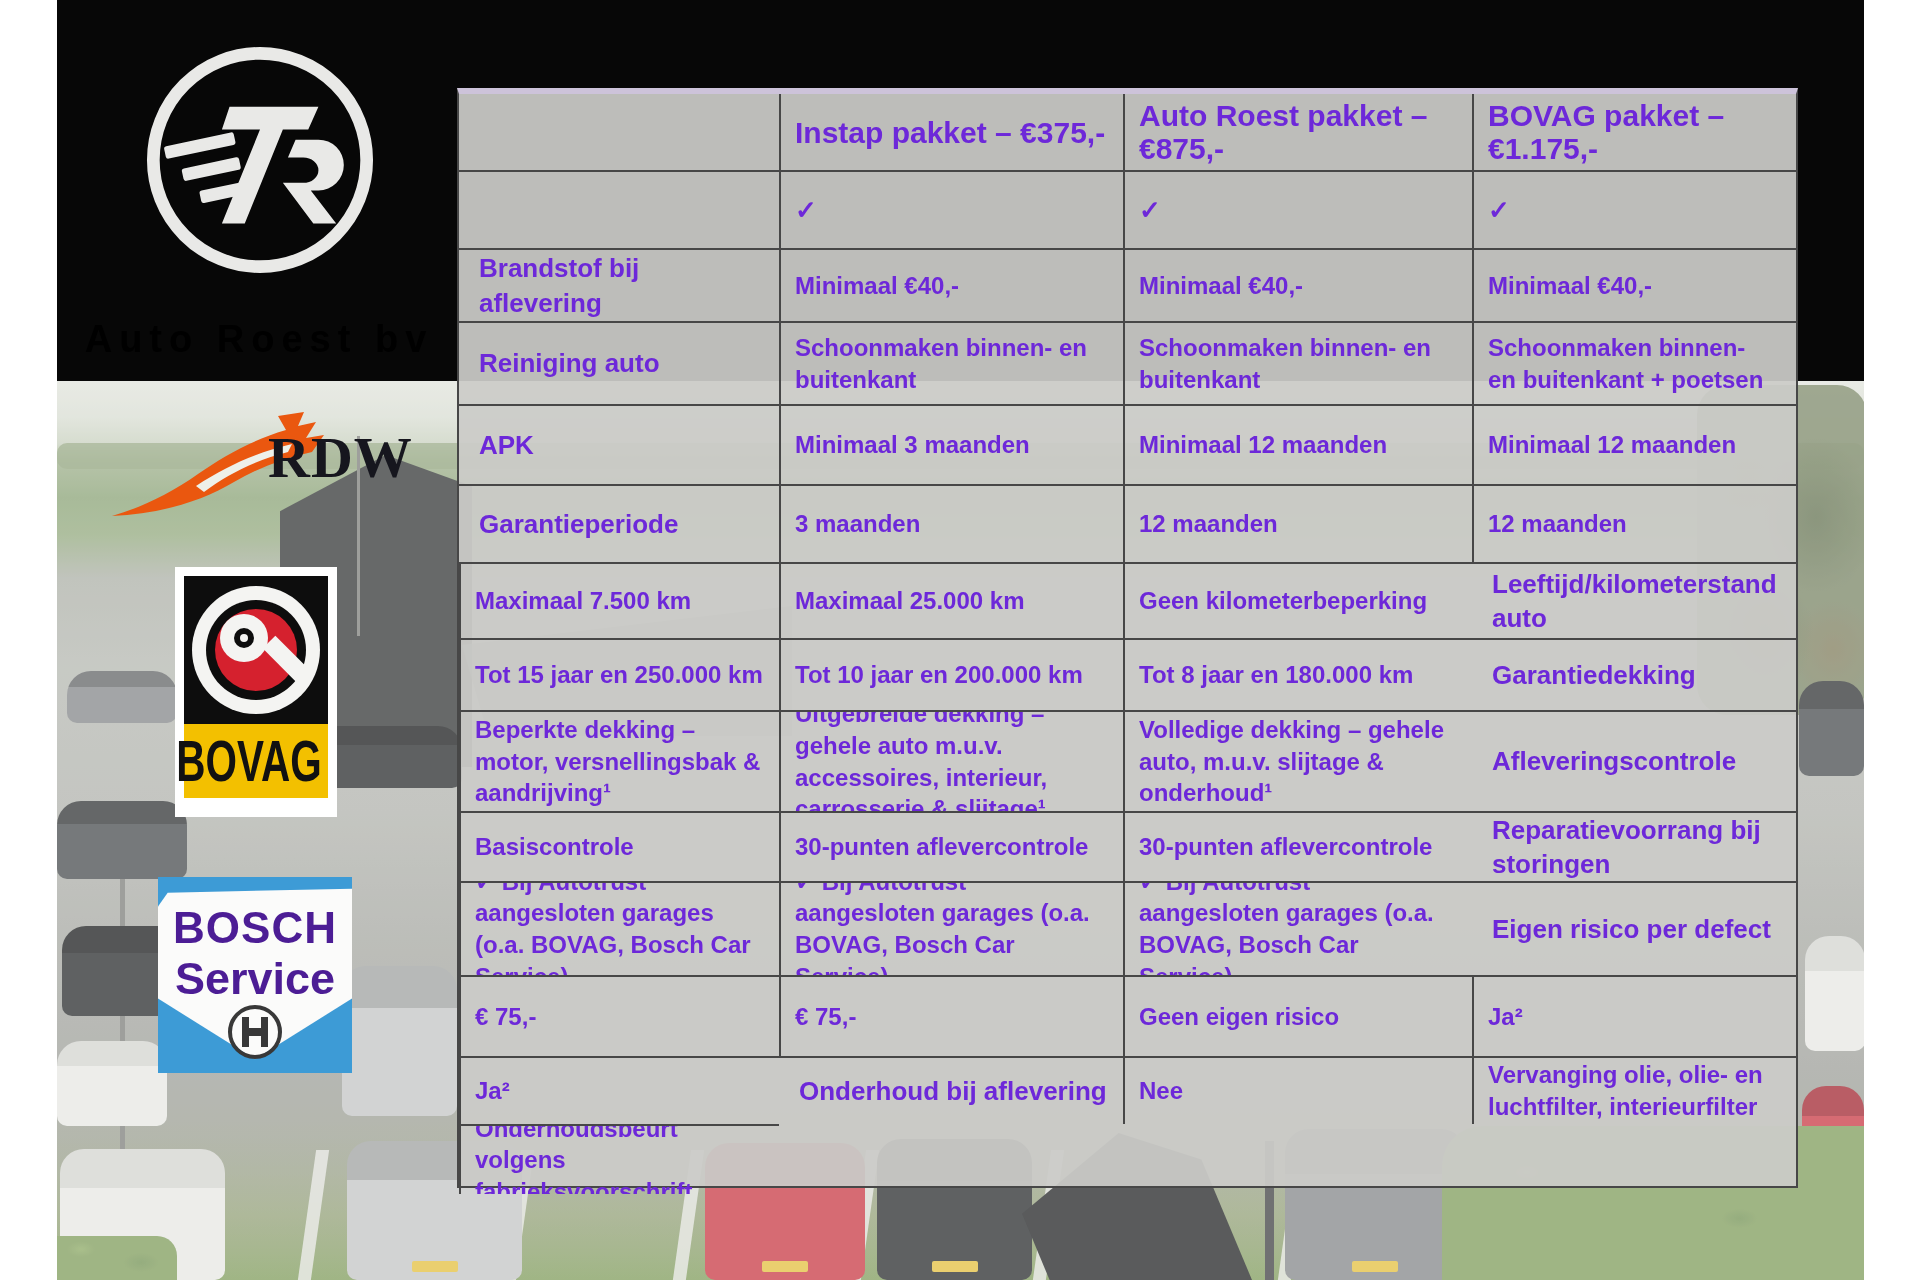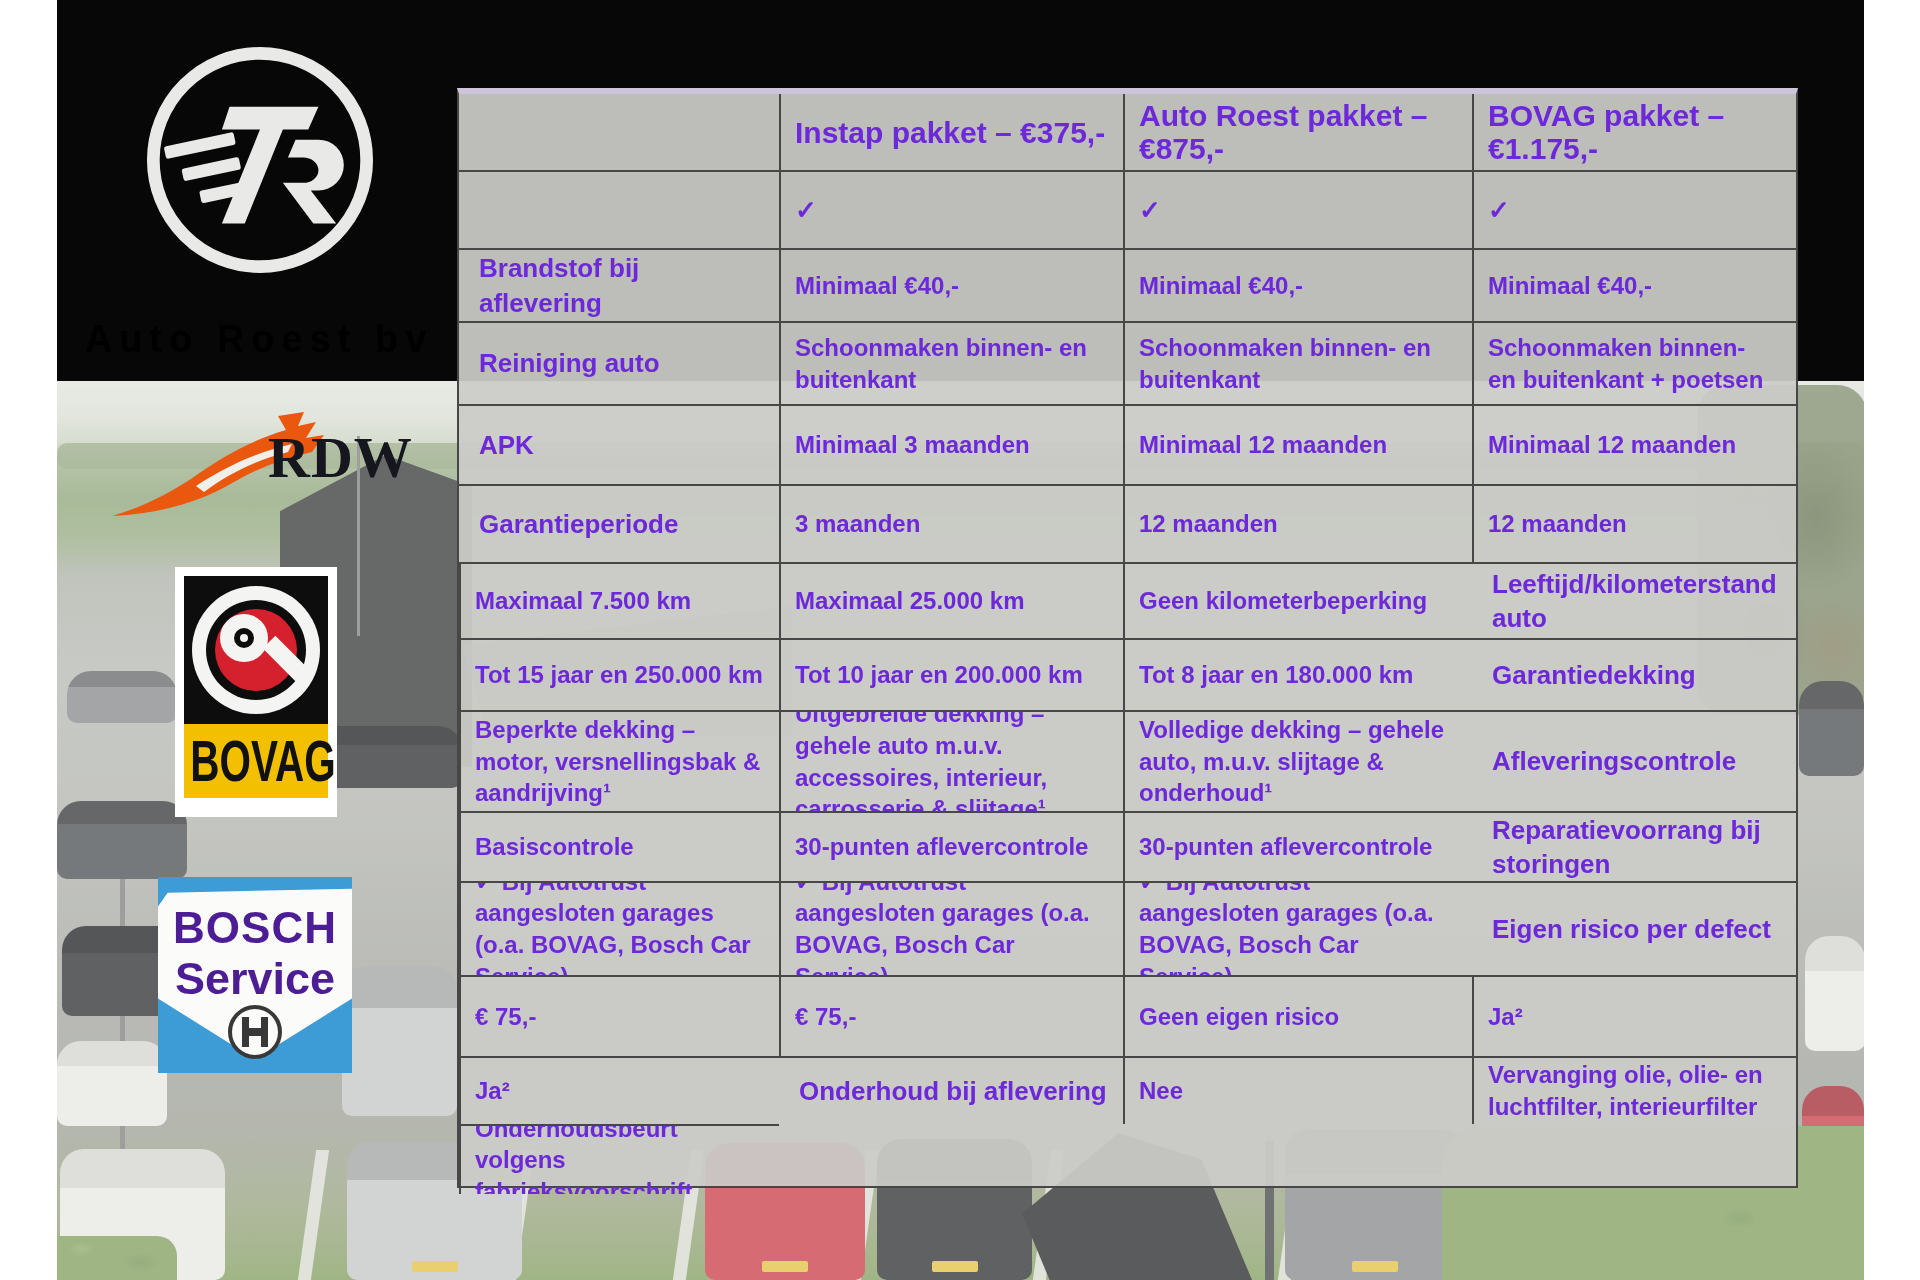--- a/index.html
+++ b/index.html
@@ -53,21 +53,21 @@
   
   #rdw{position:absolute;left:100px;top:408px;width:310px;height:112px;}
   #rdw svg{position:absolute;left:0;top:0;}
   #rdw .rdw-text{position:absolute;left:168px;top:16px;font-family:"Liberation Serif",serif;
       font-weight:bold;font-size:58px;color:#16161e;letter-spacing:1px;}
 
   
   #bovag{position:absolute;left:175px;top:567px;width:162px;height:250px;background:#ffffff;padding:9px 9px 10px 9px;}
   #bovag .top{position:relative;width:100%;height:148px;background:#0d0d0d;overflow:hidden;}
   .bv-circle{position:absolute;border-radius:50%;}
-  #bovag .band{width:100%;height:74px;background:#f3c000;display:flex;align-items:center;justify-content:flex-start;}
+  #bovag .band{width:100%;height:74px;background:#f3c000;display:flex;align-items:center;justify-content:flex-end;}
   #bovag .band span{font-weight:bold;font-size:44px;letter-spacing:0px;color:#111;
       transform:scaleY(1.30) scaleX(0.92);display:inline-block;}
 
   
   #bosch{position:absolute;left:158px;top:877px;width:194px;height:196px;background:#3d9bd6;}
   #bosch .banner{position:absolute;inset:0;background:#fbfbfa;
       clip-path:polygon(0 15%, 5% 8%, 100% 6%, 100% 62%, 50% 93%, 0 62%);}
   #bosch .bosch-word{position:absolute;left:0;top:26px;width:100%;text-align:center;
       color:#4c1d95;font-weight:bold;font-size:44px;letter-spacing:1px;}
   #bosch .service-word{position:absolute;left:0;top:76px;width:100%;text-align:center;

